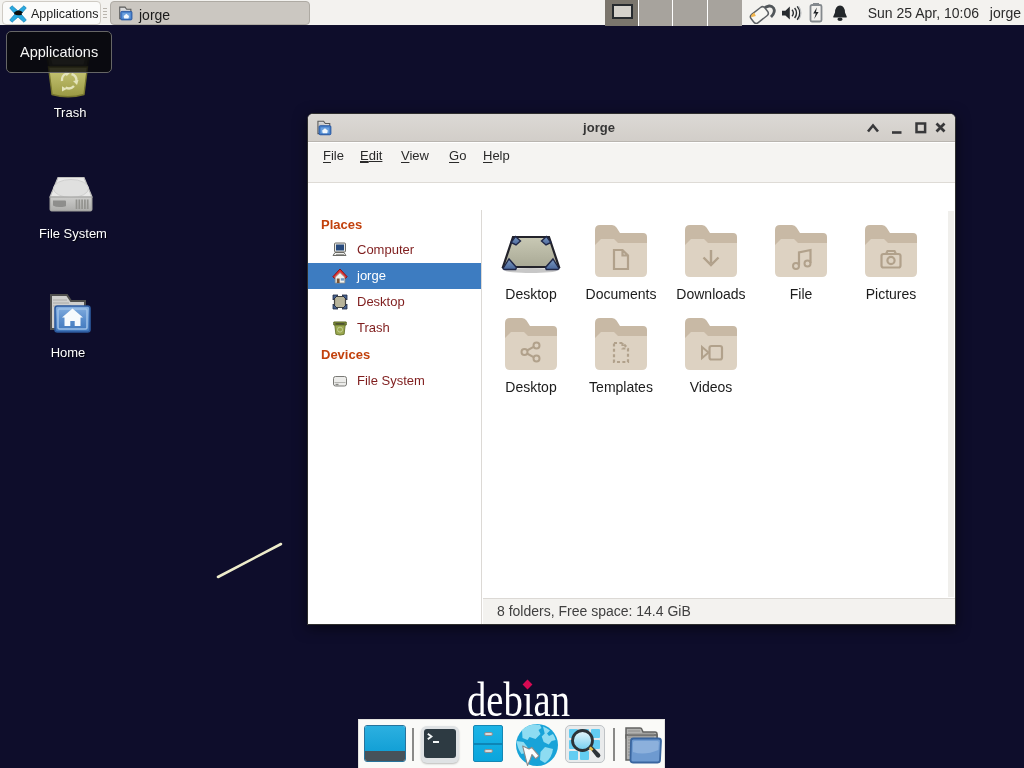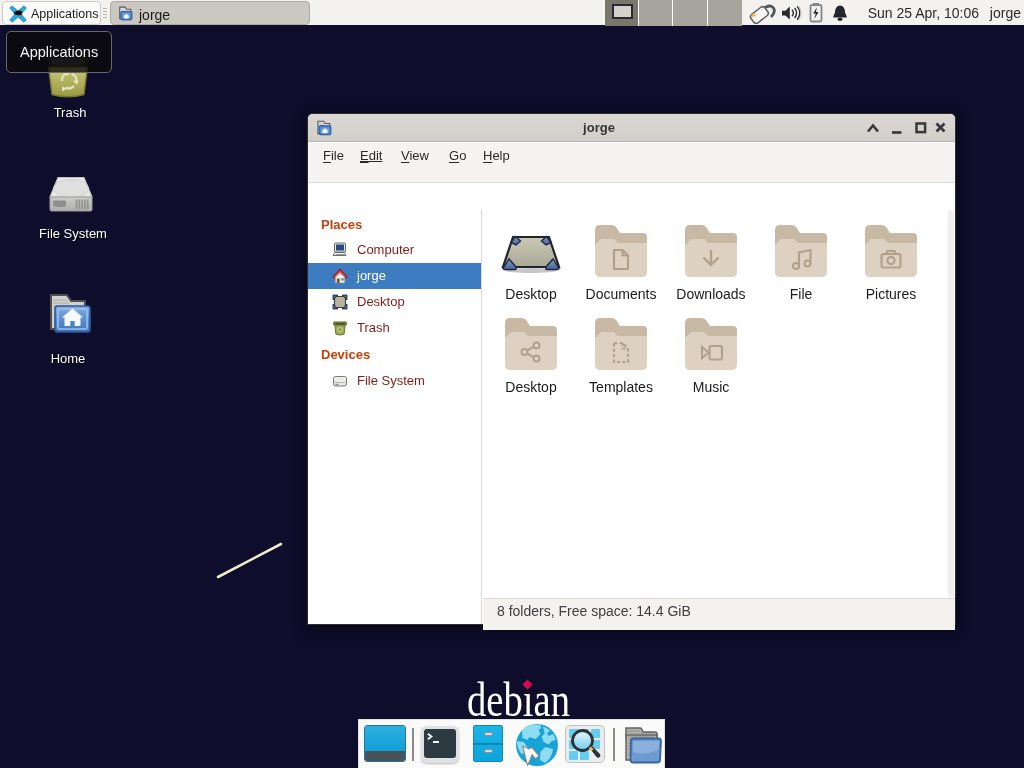--- a/index.html
+++ b/index.html
@@ -46,21 +46,21 @@
 .menu { position:absolute; top:5px; font-size:13px; color:#2a2a2a; }
 .menu b { font-weight:normal; text-decoration:underline; text-decoration-thickness:1px; text-underline-offset:2px; }
 #toolbar { position:absolute; left:0; top:54px; width:647px; height:41px;
   background:#f5f4f2; border-bottom:1px solid #dedbd6; }
 #pathentry { position:absolute; left:157px; top:5px; width:484px; height:31px;
   background:#fff; border:1px solid #cdc9c3; border-radius:4px; }
 #pathentry span { position:absolute; left:32px; top:8px; font-size:13.5px; color:#2e2e2e; }
 #sidepane { position:absolute; left:0; top:96px; width:174px; height:414px;
   background:#fff; border-right:1px solid #dcd9d5; }
 #mainarea { position:absolute; left:175px; top:96px; width:472px; height:386px; background:#fff; }
-#statusbar { position:absolute; left:175px; top:484px; width:472px; height:32px;
+#statusbar { position:absolute; left:175px; top:484px; width:472px; height:26px;
   background:#f3f2ef; border-top:1px solid #dcd9d5; }
 #statusbar span { position:absolute; left:14px; top:4px; font-size:14px; color:#404040; }
 .sphead { position:absolute; left:13px; font-size:13px; font-weight:bold; color:#c2410c; }
 .sprow { position:absolute; left:0; width:100%; height:26px; }
 .sprow .ic { position:absolute; left:24px; top:5px; }
 .sprow .tx { position:absolute; left:49px; top:5px; font-size:13px; color:#7f1d1d; }
 .sel { background:#3d7cc1; }
 .sel .tx { color:#fff; }
 .cell { position:absolute; width:90px; text-align:center; }
 .cell .lbl { position:absolute; top:62px; width:100%; text-align:center; font-size:14px; color:#1b1b1b; }
@@ -133,21 +133,21 @@
           <stop offset="0.5" stop-color="#5a8ecd"></stop>
           <stop offset="1" stop-color="#3f76ba"></stop>
       </linearGradient>
     </defs>
     <path d="M5,3 h16 l4,6 h14 v28 H5 z" fill="#d0d0ce" stroke="#4f4f4d" stroke-width="2"></path>
     <path d="M7,8 h14 M7,11 h16 M7,14 h18" stroke="#aaaaa8" stroke-width="1.2"></path>
     <rect x="9" y="14" width="35" height="26" rx="2.5" fill="url(#hbl)" stroke="#2c5a9e" stroke-width="1.6"></rect>
     <rect x="12" y="17" width="29" height="20" rx="1.5" fill="none" stroke="#9cc0e8" stroke-width="1.6"></rect>
     <path d="M26.5,16.5 L37,25.5 L34.5,25.5 L34.5,34 L28.7,34 L28.7,29 L24.3,29 L24.3,34 L18.5,34 L18.5,25.5 L16,25.5 z" fill="#f6fafd"></path>
   </svg>
-  <div class="dlabel" style="left:13px;top:345px;margin-top:6px;">Home</div>
+  <div class="dlabel" style="left:13px;top:345px;">Home</div>
 </div>
 
 <div id="panel">
   <div id="appbtn">
     <svg class="abs" style="left:6px;top:3px;" width="18" height="18" viewBox="0 0 24 24">
       <path d="M4,1 L12,8 L20,1 L23,4 L16,12 L23,20 L20,23 L12,16 L4,23 L1,20 L8,12 L1,4 z" fill="#29aae1" stroke="#1581b5" stroke-width="1"></path>
       <path d="M7,9.5 q5,-3.5 10,-1 l1.5,2 -2,0.5 1,1.5 q-6,2.5 -10.5,-0.5 z" fill="#0c0c0c"></path>
     </svg>
     <span>Applications</span>
   </div>
@@ -338,21 +338,21 @@
       </svg>
       <div class="lbl">Templates</div>
     </div>
     <div class="cell" style="left:183px;top:107px;">
       <svg class="fold" width="52" height="54" viewBox="0 0 52 54">
         <path d="M5,1 h12 q3,0 4.5,2.5 l3.5,5.5 h23 q4,0 4,4 V28 H0 V6 q0,-5 5,-5 z" fill="#c8b9a5"></path>
         <path d="M0,21 l6,-6 h13 l4,4 h29 V48 q0,5 -5,5 H5 q-5,0 -5,-5 z" fill="#ddd2c2"></path>
         <path d="M17,30 l6.5,5.5 -6.5,5.5 z" fill="none" stroke="#b1a18b" stroke-width="2"></path>
         <rect x="24.5" y="29" width="12.5" height="13.5" rx="2" fill="none" stroke="#b1a18b" stroke-width="2.2"></rect>
       </svg>
-      <div class="lbl">Music</div>
+      <div class="lbl">Videos</div>
     </div>
   </div>
   <div class="abs" style="left:640px;top:97px;width:6px;height:386px;background:#f0efec;z-index:5;"></div>
   <div id="statusbar">
       <span>8 folders, Free space: 14.4 GiB</span>
     </div>
 </div>
 
 <div id="dock">
   <div class="abs" style="left:5px;top:5px;width:42px;height:37px;border-radius:3px;overflow:hidden;border:1px solid #27739c;">

